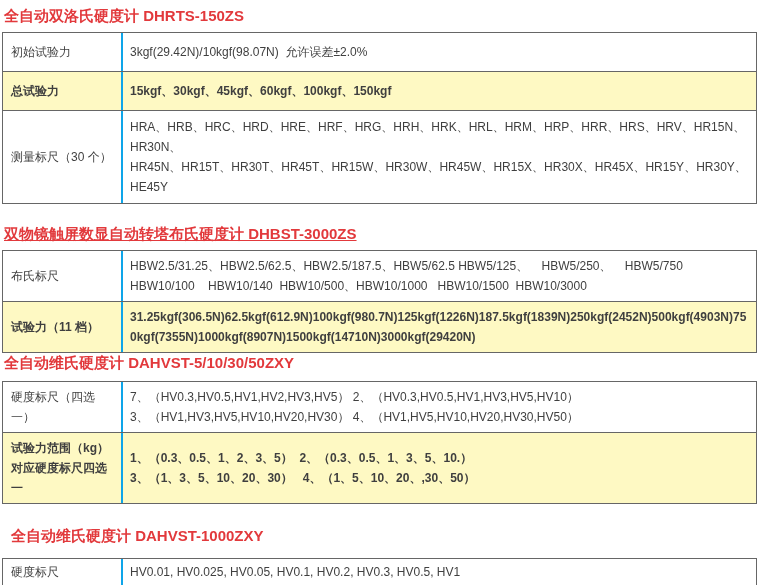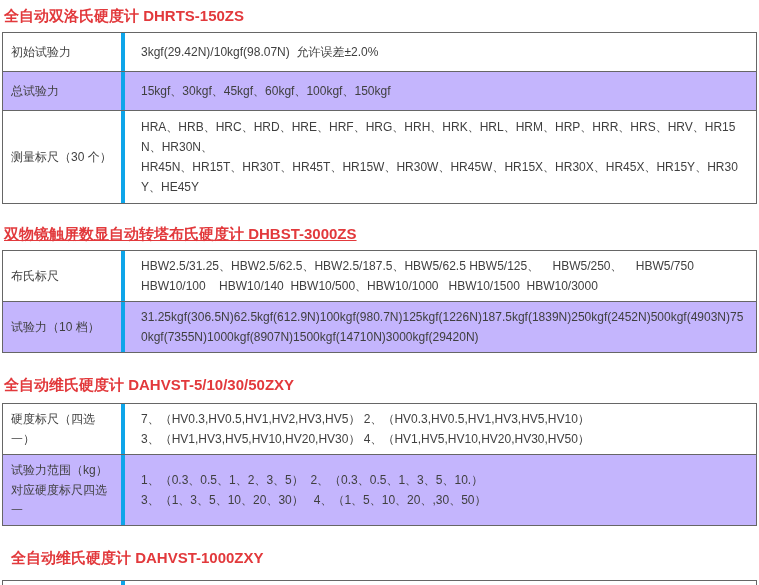--- a/index.html
+++ b/index.html
@@ -18,46 +18,46 @@
   .sec-title {
     font-size: 15px;
     line-height: 20px;
     font-weight: bold;
     color: #e2393c;
     margin: 0;
     padding-left: 4px;
   }
   .sec1 .sec-title { padding-top: 6px; }
   .sec2 .sec-title { padding-top: 20px; text-decoration: underline; }
-  .sec3 .sec-title { padding-top: 22px; }
+  .sec3 .sec-title { }
   .sec4 .sec-title { padding-top: 22px; padding-left: 11px; }
   .tbl {
     width: 755px;
     margin: 6px 16px 0 2px;
     border: 1px solid #666666;
   }
   .sec3 .tbl { margin-top: 8px; }
   .sec4 .tbl { margin-top: 12px; }
   .row {
     display: grid;
     grid-template-columns: 118px 1fr;
   }
   .row + .row { border-top: 1px solid #666666; }
-  .row.shaded { background: #c4b5fd; }
+  .row.shaded { background: #fef9c3; font-weight: bold; }
   .cell {
     font-size: 12px;
     line-height: 20px;
     padding: 5px 8px;
     white-space: pre-wrap;
     display: flex;
     align-items: center;
   }
   .cell.value {
-    border-left: 4px solid #0ea5e9;
-    padding-left: 16px;
+    border-left: 2px solid #0ea5e9;
+    padding-left: 7px;
     padding-right: 6px;
     word-break: break-all;
   }
   .row.pad-lg .cell { padding-top: 9px; padding-bottom: 9px; }
   .row.pad-md .cell { padding-top: 6px; padding-bottom: 6px; }
   .sec4 .cell { padding-top: 3px; padding-bottom: 3px; }
 </style>
 </head>
 <body>
 
@@ -84,21 +84,21 @@
 
   <section class="sec sec2">
     <h2 class="sec-title">双物镜触屏数显自动转塔布氏硬度计 DHBST-3000ZS</h2>
     <div class="tbl">
       <div class="row">
         <div class="cell label">布氏标尺</div>
         <div class="cell value">HBW2.5/31.25、HBW2.5/62.5、HBW2.5/187.5、HBW5/62.5 HBW5/125、    HBW5/250、    HBW5/750
 HBW10/100    HBW10/140  HBW10/500、HBW10/1000   HBW10/1500  HBW10/3000</div>
       </div>
       <div class="row shaded">
-        <div class="cell label">试验力（10 档）</div>
+        <div class="cell label">试验力（11 档）</div>
         <div class="cell value">31.25kgf(306.5N)62.5kgf(612.9N)100kgf(980.7N)125kgf(1226N)187.5kgf(1839N)250kgf(2452N)500kgf(4903N)750kgf(7355N)1000kgf(8907N)1500kgf(14710N)3000kgf(29420N)</div>
       </div>
     </div>
   </section>
 
   <section class="sec sec3">
     <h2 class="sec-title">全自动维氏硬度计 DAHVST-5/10/30/50ZXY</h2>
     <div class="tbl">
       <div class="row">
         <div class="cell label">硬度标尺（四选一）</div>

